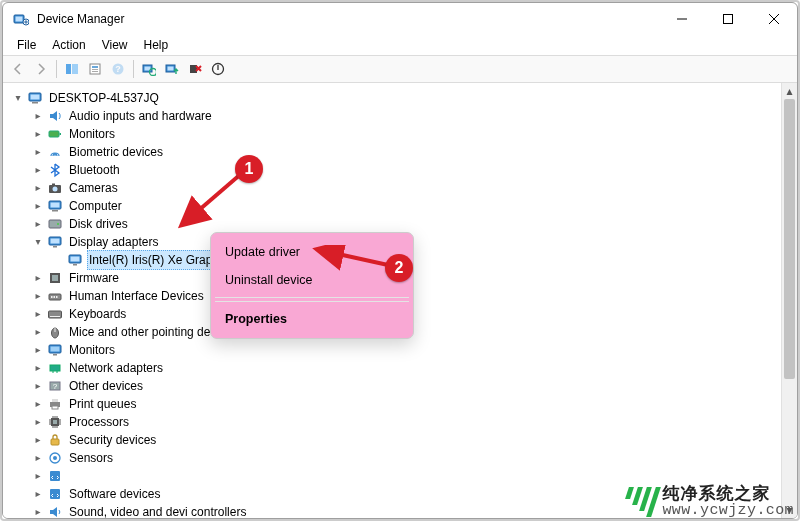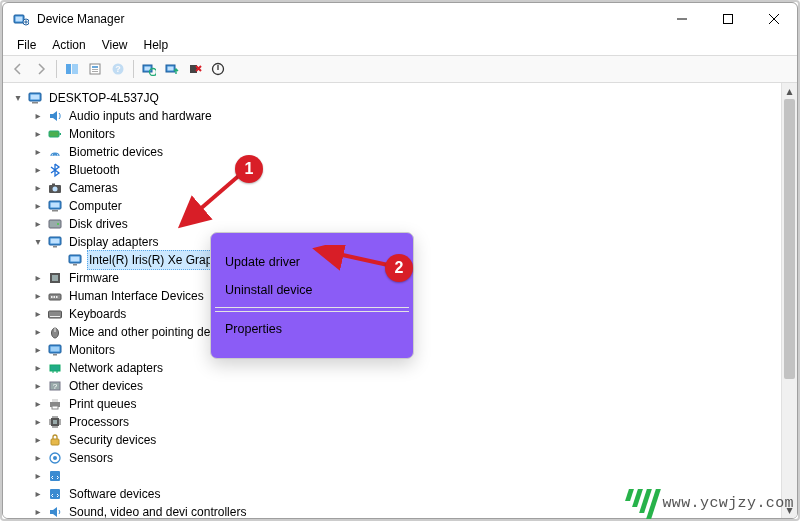--- a/index.html
+++ b/index.html
@@ -25,23 +25,23 @@
   .node { display:flex; align-items:center; height:18px; white-space:nowrap; }
   .twisty { width:14px; height:14px; display:flex; align-items:center; justify-content:center; color:#666; font-size:10px; }
   .dev-icon { width:16px; height:16px; margin:0 4px 0 2px; flex:0 0 16px; }
   .node .label { padding:0 2px; }
   .node.selected .label { background:#cce8ff; border:1px dotted #5aa7e8; padding:0 1px; }
   .scrollbar { width:16px; background:#f0f0f0; border-left:1px solid #e0e0e0; position:relative; }
   .scroll-btn { position:absolute; left:0; right:0; height:16px; display:flex; align-items:center; justify-content:center; color:#555; background:#f0f0f0; }
   .scroll-btn.up { top:0; }
   .scroll-btn.down { bottom:0; }
   .scroll-thumb { position:absolute; left:2px; right:2px; top:16px; height:280px; background:#c2c2c2; border-radius:2px; }
-  .context-menu { position:absolute; width:204px; background:#8b5cf6; border:1px solid #ccc; border-radius:7px; box-shadow:0 6px 18px rgba(0,0,0,.18); padding:15px 0; font-size:12.5px; }
+  .context-menu { position:absolute; width:204px; background:#f9a8d4; border:1px solid #ccc; border-radius:7px; box-shadow:0 6px 18px rgba(0,0,0,.18); padding:5px 0; font-size:12.5px; }
   .cm-item { padding:7px 14px; }
-  .cm-item.bold { font-weight:400; }
+  .cm-item.bold { font-weight:700; }
   .cm-sep { height:1px; background:#e4e4e4; margin:3px 4px; }
   .badge { position:absolute; width:28px; height:28px; border-radius:50%; background:#d81e27; color:#fff; font-weight:700; font-size:16px; display:flex; align-items:center; justify-content:center; box-shadow:0 1px 2px rgba(0,0,0,.3); }
   .arrow-svg { position:absolute; pointer-events:none; }
   .watermark { position:absolute; right:6px; bottom:2px; display:flex; align-items:center; gap:6px; }
   .wm-bars { display:flex; gap:3px; }
   .wm-bars span { width:5px; background:#27b24a; transform:skewX(-18deg); }
   .wm-text { display:flex; flex-direction:column; line-height:1.05; }
   .wm-text .cn { font-size:17px; font-weight:700; font-family:"Microsoft YaHei","SimHei",sans-serif; color:#222; letter-spacing:1px; }
   .wm-text .url { font-size:15px; color:#555; letter-spacing:.4px;font-family:Liberation Mono, monospace; }
   svg { display:block; }
@@ -490,18 +490,19 @@
   <div class="badge" style="left:385px; top:254px;">2</div>
 
   <div class="watermark">
     <div class="wm-bars">
       <span style="height:12px"></span>
         <span style="height:18px"></span>
         <span style="height:24px"></span>
         <span style="height:30px"></span>
     </div>
     <div class="wm-text">
+      <span class="cn">纯净系统之家</span>
       <span class="url">www.ycwjzy.com</span>
     </div>
   </div>
 
   <div class="shadow-border"></div>
 </div>
 
 </body></html>

